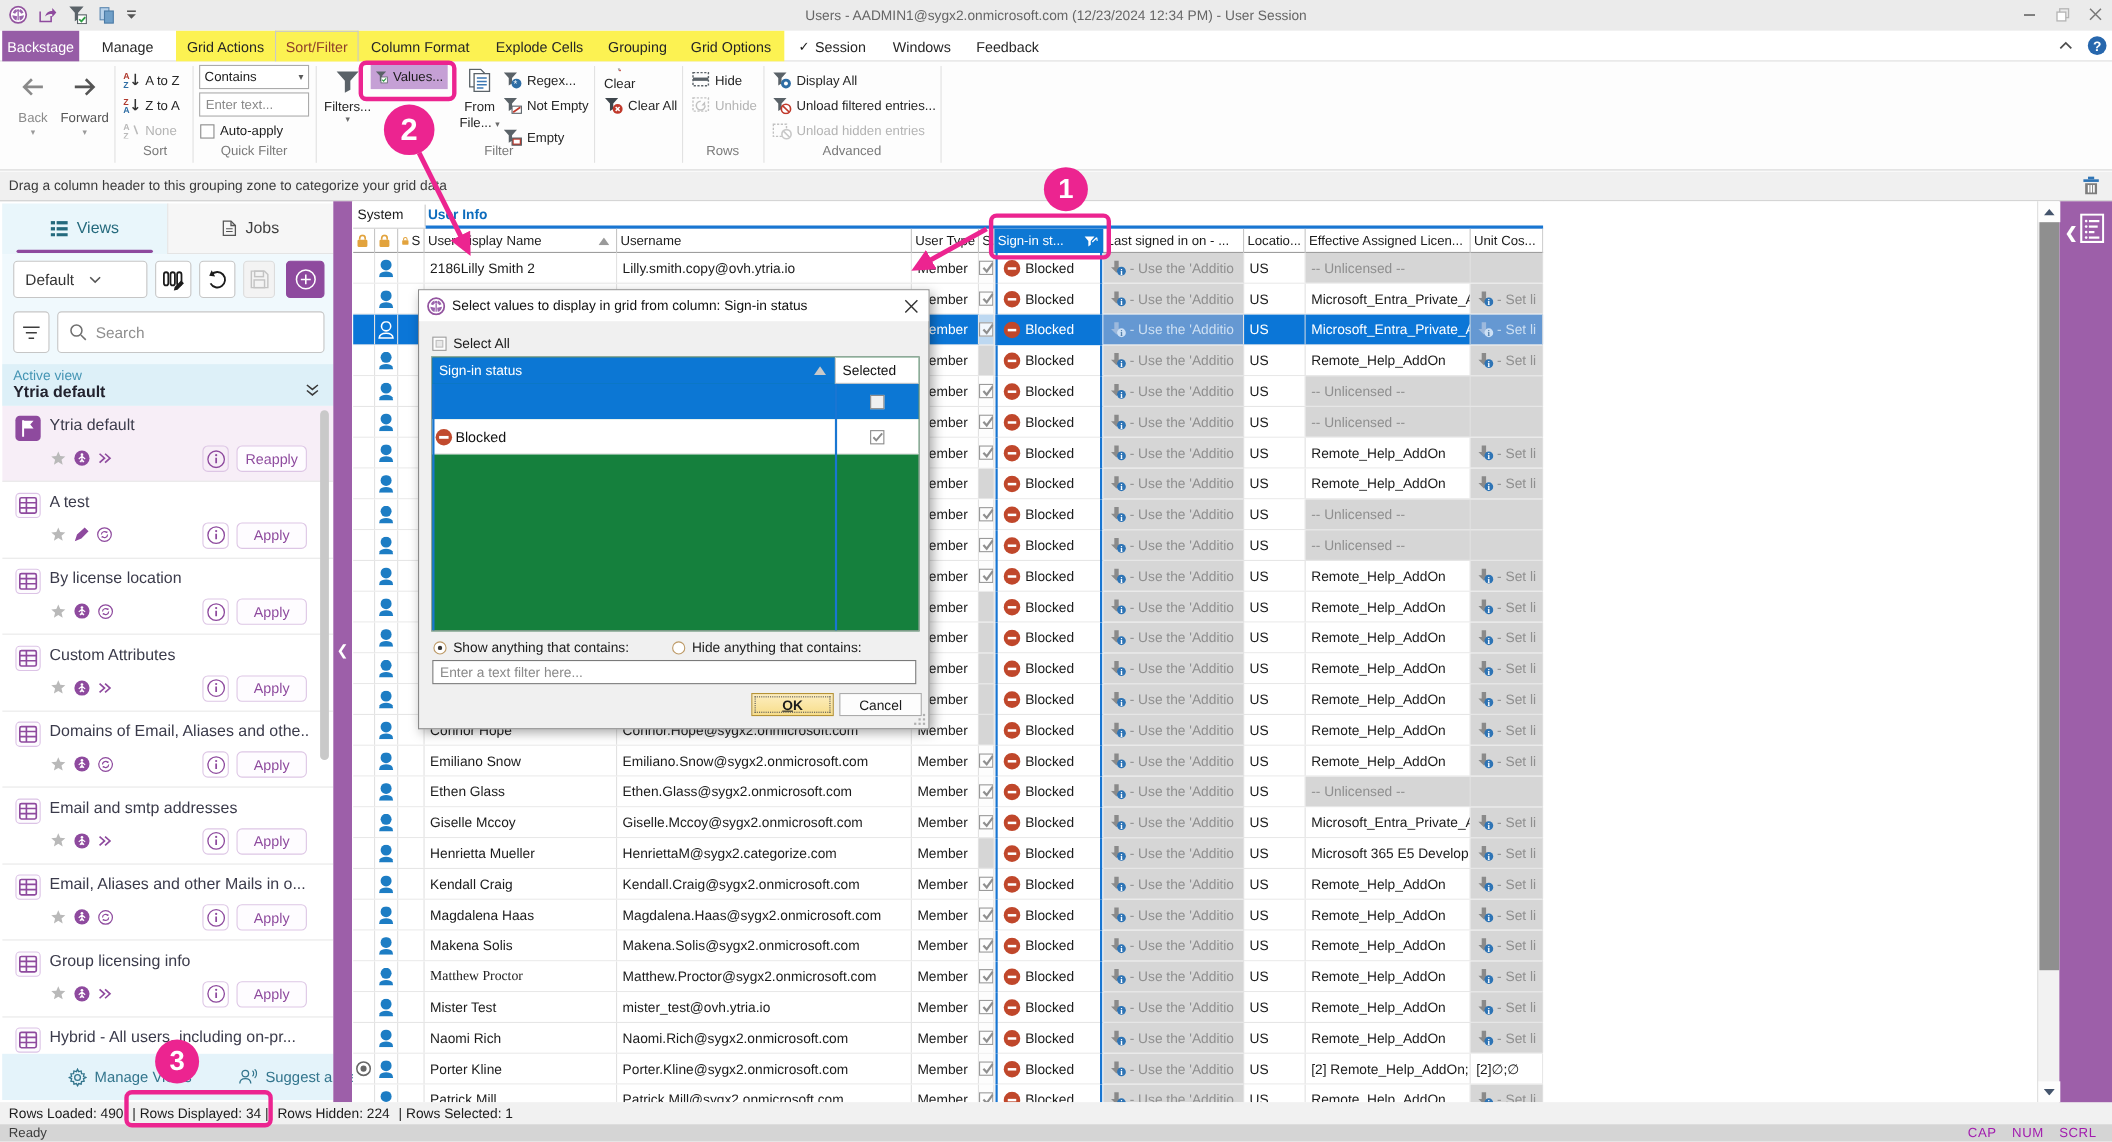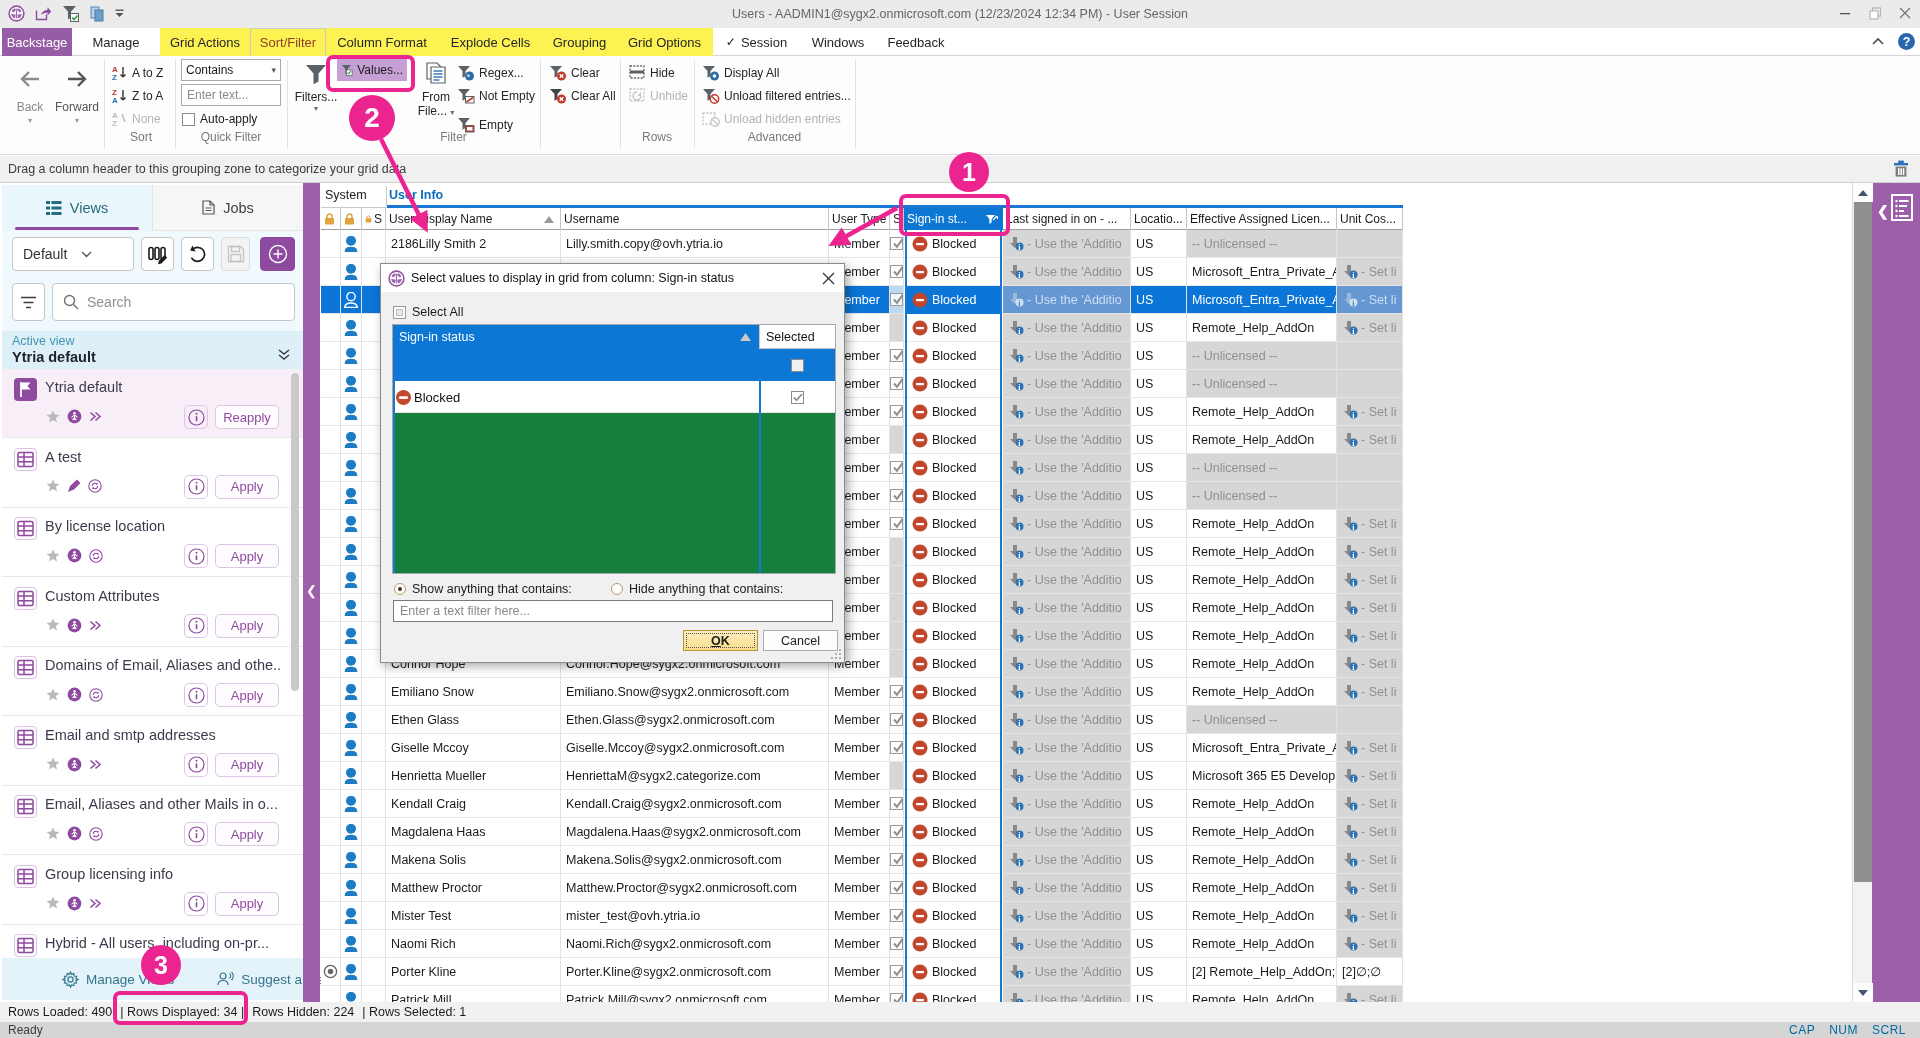--- a/index.html
+++ b/index.html
@@ -113,21 +113,21 @@
   #vscroll { left:1852px; top:183px; width:20px; height:819px; background:#f2f2f2; border-left:1px solid #dcdcdc; }
   #vscroll .vup { position:absolute; top:0; left:0; width:20px; height:19px; background:#fdfdfd; display:flex; align-items:center; justify-content:center; }
   #vscroll .vdn { position:absolute; bottom:0; left:0; width:20px; height:19px; background:#fdfdfd; display:flex; align-items:center; justify-content:center; }
   #vscroll .vthumb { position:absolute; top:19px; left:1px; width:18px; height:680px; background:#8f8f8f; }
 
   
   #statusbar { left:0; top:1002px; width:1920px; height:20px; background:#f1f1f1; display:flex; align-items:center; font-size:12.5px; color:#1b1b1b; }
   #statusbar span { margin-left:8px; }
   #bottombar { left:0; top:1022px; width:1920px; height:16px; background:#d5d5d5; font-size:12px; color:#3c3c3c; }
   #bottombar .ready { position:absolute; left:8px; top:1px; }
-  #bottombar .keys { position:absolute; right:14px; top:1px; color:#0369a1; letter-spacing:0.5px; }
+  #bottombar .keys { position:absolute; right:14px; top:1px; color:#a21caf; letter-spacing:0.5px; }
   #bottombar .keys span { margin-left:14px; }
 
   
   #dialog { left:380px; top:263px; width:465px; height:400px; background:#f0f0f0; border:1px solid #8b8b8b; box-shadow:3px 3px 10px rgba(0,0,0,0.35); }
   #dlg-title { position:absolute; left:0; top:0; width:463px; height:28px; background:#fff; display:flex; align-items:center; padding-left:7px; gap:6px; }
   #dlg-title .txt { font-size:12.5px; color:#111; }
   #dlg-close { position:absolute; right:8px; top:6px; width:16px; height:16px; color:#333; font-size:15px; display:flex; align-items:center; justify-content:center; }
   #dlg-selectall { position:absolute; left:12px; top:41px; display:flex; align-items:center; gap:6px; font-size:12.5px; }
   #dlg-table { position:absolute; left:11px; top:60px; width:444px; height:250px; background:#15803d; border:1px solid #a8a8a8; }
   #dlg-th { position:absolute; left:0; top:0; width:442px; height:24px; }
@@ -352,21 +352,21 @@
   </div>
   <div class="rsmall" style="left:457px; top:58px;">
     <svg width="18" height="16" viewBox="0 0 18 16">
         <path d="M1 1 h12 l-4.5 5 v5 l-3 1.8 v-6.8 Z" fill="#5a6268"></path>
         <rect x="8.5" y="8.5" width="8.5" height="6.5" fill="#c0392b" stroke="#5a6268"></rect>
         <rect x="10" y="10" width="5.5" height="3.5" fill="#fff"></rect>
       </svg>
     <span>Empty</span>
   </div>
   <div class="rsep" style="left:540px;"></div>
-  <div class="rsmall" style="left:549px; top:6px;">
+  <div class="rsmall" style="left:549px; top:6px;flex-direction:column;">
     <svg width="18" height="16" viewBox="0 0 18 16">
         <path d="M1 1 h12 l-4.5 5 v5 l-3 1.8 v-6.8 Z" fill="#5a6268"></path>
         <circle cx="12.5" cy="11" r="4.5" fill="#c0392b"></circle>
         <path d="M10.7 9.2 l3.6 3.6 M14.3 9.2 l-3.6 3.6" stroke="#fff" stroke-width="1.3"></path>
       </svg>
     <span>Clear</span>
   </div>
   <div class="rsmall" style="left:549px; top:29px;">
     <svg width="18" height="16" viewBox="0 0 18 16">
         <path d="M1 1 h12 l-4.5 5 v5 l-3 1.8 v-6.8 Z" fill="#3e464c"></path>
@@ -2106,21 +2106,21 @@
       </div>
       <div class="grow" style="top: 644px;">
         <div class="gcellc icon" style="left:0px;width:20px;"></div>
         <div class="gcellc icon" style="left:20px;width:21px;">
           <svg width="16" height="16" viewBox="0 0 16 16">
             <circle cx="8" cy="4.8" r="5" fill="#1d7dc4"></circle>
             <path d="M1.6 16 l0.6-2.8 c0.9-1.6 3-2.4 5.8-2.4 s4.9 0.8 5.8 2.4 l0.6 2.8 Z" fill="#1d7dc4"></path>
           </svg>
         </div>
         <div class="gcellc" style="left:41px;width:24px;"></div>
-        <div class="gcellc" style="left:65px;width:175px;">
+        <div class="gcellc" style="left:65px;width:175px;font-family:Liberation Serif, serif;">
           <span>Matthew Proctor</span>
         </div>
         <div class="gcellc" style="left:240px;width:268px;">
           <span>Matthew.Proctor@sygx2.onmicrosoft.com</span>
         </div>
         <div class="gcellc" style="left:508px;width:61px;">
           <span>Member</span>
         </div>
         <div class="gcellc cbcell" style="left: 569px; width: 14px; padding: 0px; background: rgb(253, 253, 253);">
           <span style="position:relative;width:13px;height:13px;border:1px solid #9a9a9a;background:#fdfdfd;display:inline-block;flex:none;">

